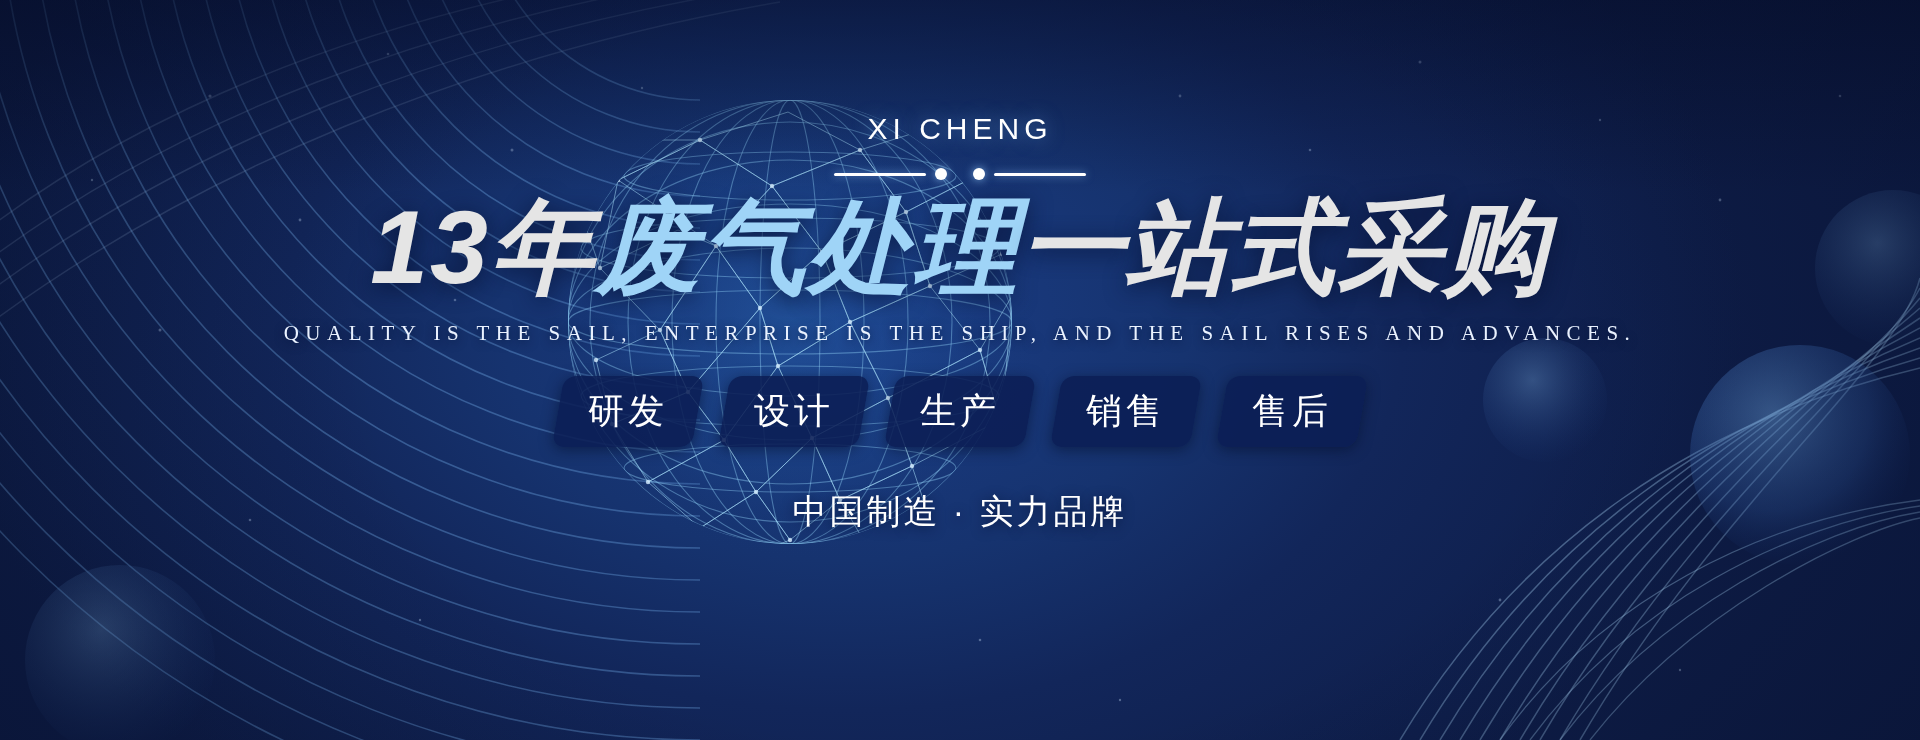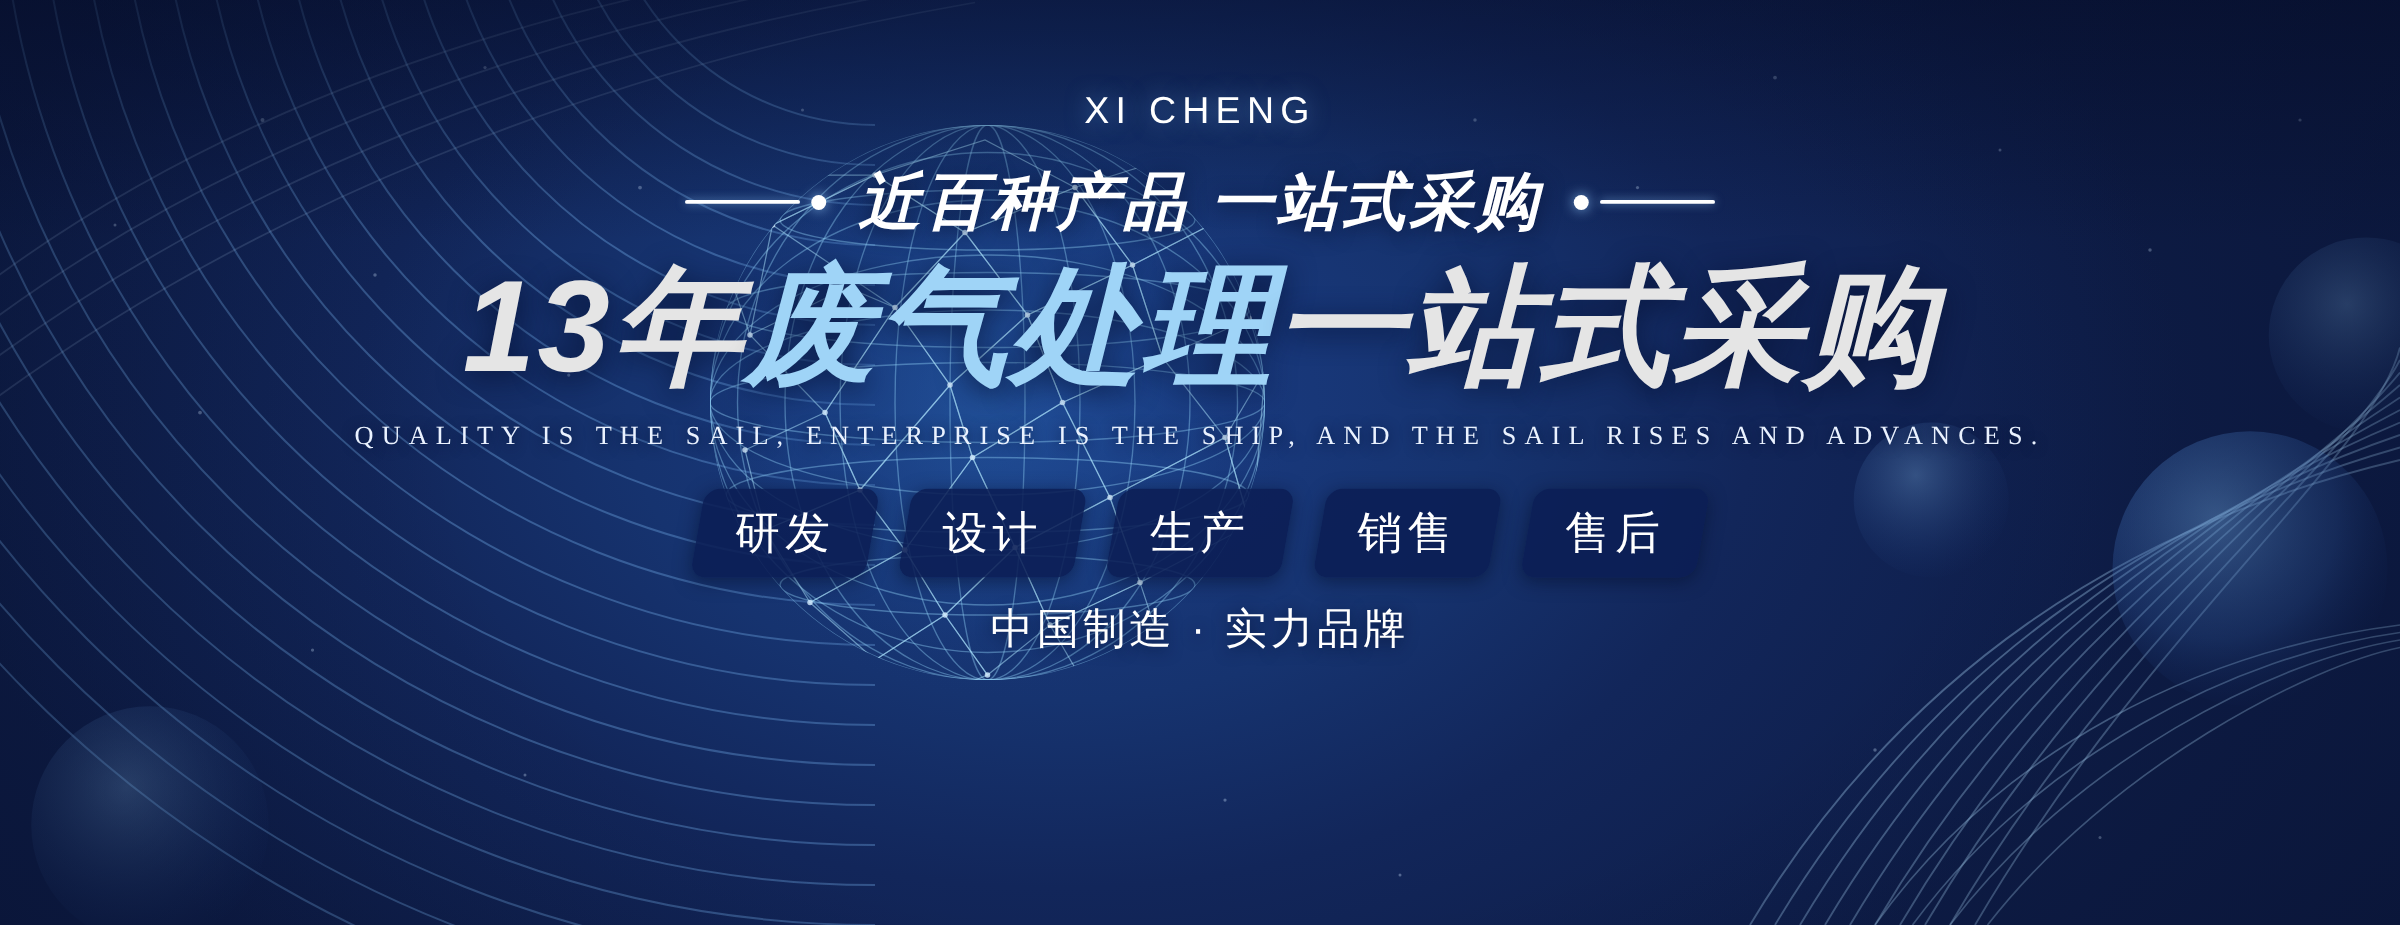--- a/index.html
+++ b/index.html
@@ -39,21 +39,21 @@
   #content {
     position: absolute;
     inset: 0;
     display: flex;
     flex-direction: column;
     align-items: center;
     z-index: 20;
   }
 
   #brand-latin {
-    margin-top: 72px;
+    margin-top: 112px;
     font-size: 30px;
     letter-spacing: 5px;
     color: #ffffff;
     font-weight: 400;
     text-shadow: 0 0 18px rgba(120,190,255,0.55);
   }
 
   #tagline-row {
     margin-top: 22px;
     display: flex;
@@ -119,21 +119,21 @@
     display: block;
     transform: skewX(10deg);
     font-size: 36px;
     font-weight: 500;
     color: #ffffff;
     letter-spacing: 4px;
     white-space: nowrap;
   }
 
   #footline {
-    margin-top: 18px;
+    margin-top: 42px;
     font-size: 34px;
     font-weight: 400;
     color: #ffffff;
     letter-spacing: 3px;
     white-space: nowrap;
     text-shadow: 0 2px 12px rgba(6,18,54,0.85);
   }
 </style>
 </head>
 <body>
@@ -369,21 +369,20 @@
 
   <div id="content">
 
     <div id="brand-latin">XI CHENG</div>
 
     <div id="tagline-row">
       <span class="ornament">
         <span class="orn-line"></span>
         <span class="orn-dot"></span>
       </span>
-      <span id="tagline">近百种产品 一站式采购</span>
       <span class="ornament">
         <span class="orn-dot"></span>
         <span class="orn-line"></span>
       </span>
     </div>
 
     <div id="headline">
       <span class="w">13年</span><span class="hl">废气处理</span><span class="w">一站式采购</span>
     </div>
 

